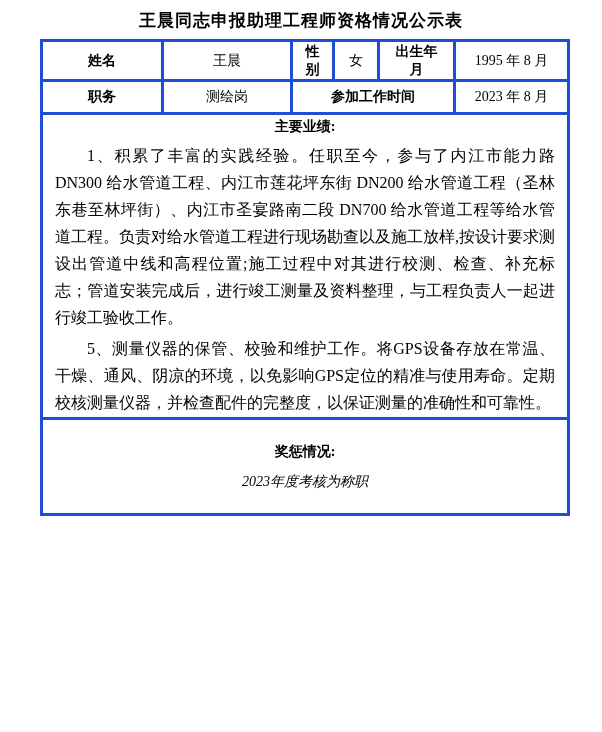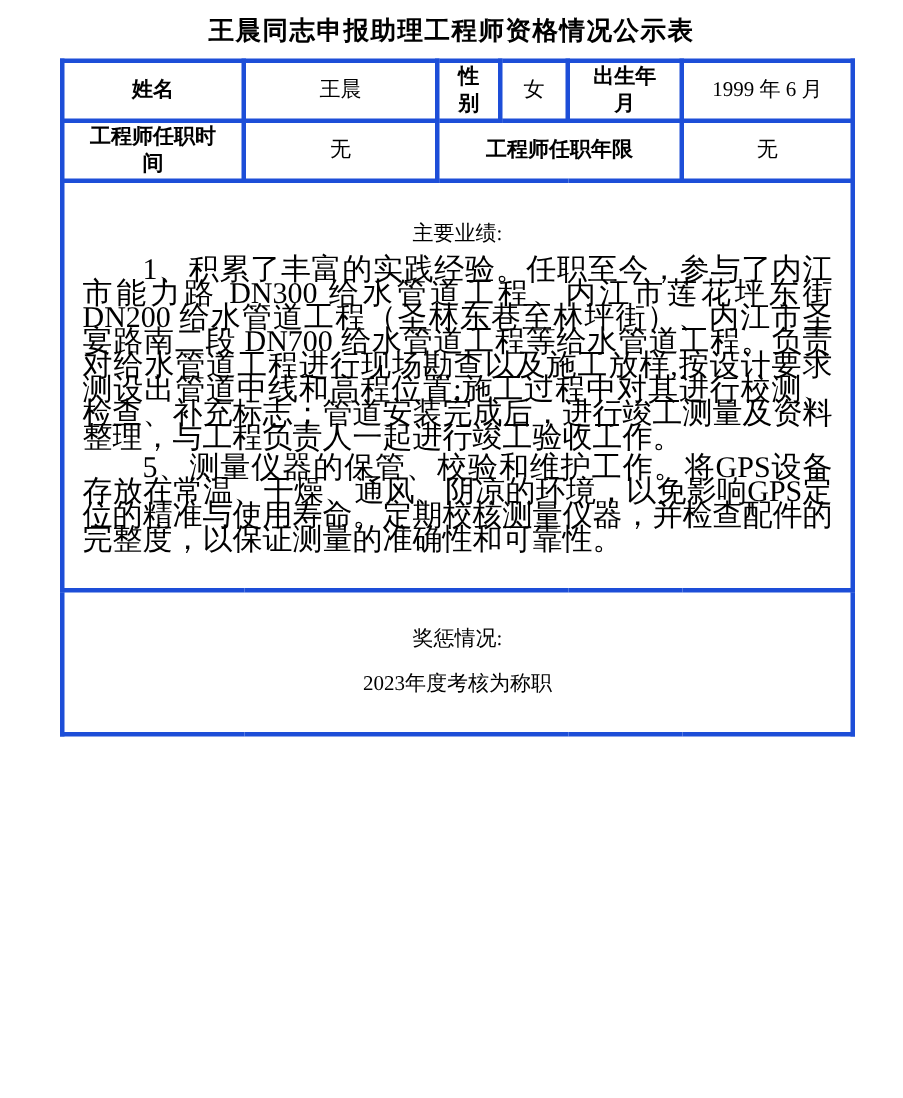--- a/index.html
+++ b/index.html
@@ -33,36 +33,37 @@
     overflow:hidden;
     line-height:1.25;
   }
   td.lbl { font-weight:bold; }
   td.sec {
     text-align:left;
     vertical-align:top;
     padding:5px 6px 4px 6px;
   }
   .sec-label {
-    font-weight:normal;
+    font-weight:bold;
     font-size:14px;
     line-height:22px;
   }
   .sec p {
     margin:4px 0 0 0;
     text-indent:2em;
     text-align:justify;
-    line-height:16px;
-    font-size:20px;
+    line-height:27px;
+    font-size:16px;
   }
   .sec .plain {
     margin:8px 0 0 0;
     text-indent:0;
     font-size:14px;
     line-height:22px;
+    font-style:italic;
   }
 </style>
 </head>
 <body>
 
 <div class="page">
 
   <div class="doc-title">王晨同志申报助理工程师资格情况公示表</div>
 
   <table class="form">
@@ -75,33 +76,33 @@
       <col style="width:114px">
     </colgroup>
 
     <tbody>
         <tr style="height:33px">
       <td class="lbl">姓名</td>
       <td>王晨</td>
       <td class="lbl">性别</td>
       <td>女</td>
       <td class="lbl">出生年月</td>
-      <td>1999 年 6 月</td>
+      <td>1995 年 8 月</td>
+    </tr>
+
+    <tr style="height:33px">
+      <td class="lbl">职务</td>
+      <td>测绘岗</td>
+      <td class="lbl" colspan="3">参加工作时间</td>
+      <td>2023 年 8 月</td>
     </tr>
 
 
 
 
-
-    <tr style="height:36px">
-      <td class="lbl">工程师任职时间</td>
-      <td>无</td>
-      <td class="lbl" colspan="3">工程师任职年限</td>
-      <td>无</td>
-    </tr>
 
     <tr style="height:273px">
       <td class="sec" colspan="6">
         <div class="sec-label">主要业绩:</div>
         <p>1、积累了丰富的实践经验。任职至今，参与了内江市能力路 DN300 给水管道工程、内江市莲花坪东街 DN200 给水管道工程（圣林东巷至林坪街）、内江市圣宴路南二段 DN700 给水管道工程等给水管道工程。负责对给水管道工程进行现场勘查以及施工放样,按设计要求测设出管道中线和高程位置;施工过程中对其进行校测、检查、补充标志；管道安装完成后，进行竣工测量及资料整理，与工程负责人一起进行竣工验收工作。</p>
         <p>5、测量仪器的保管、校验和维护工作。将GPS设备存放在常温、干燥、通风、阴凉的环境，以免影响GPS定位的精准与使用寿命。定期校核测量仪器，并检查配件的完整度，以保证测量的准确性和可靠性。</p>
       </td>
     </tr>
 
 

